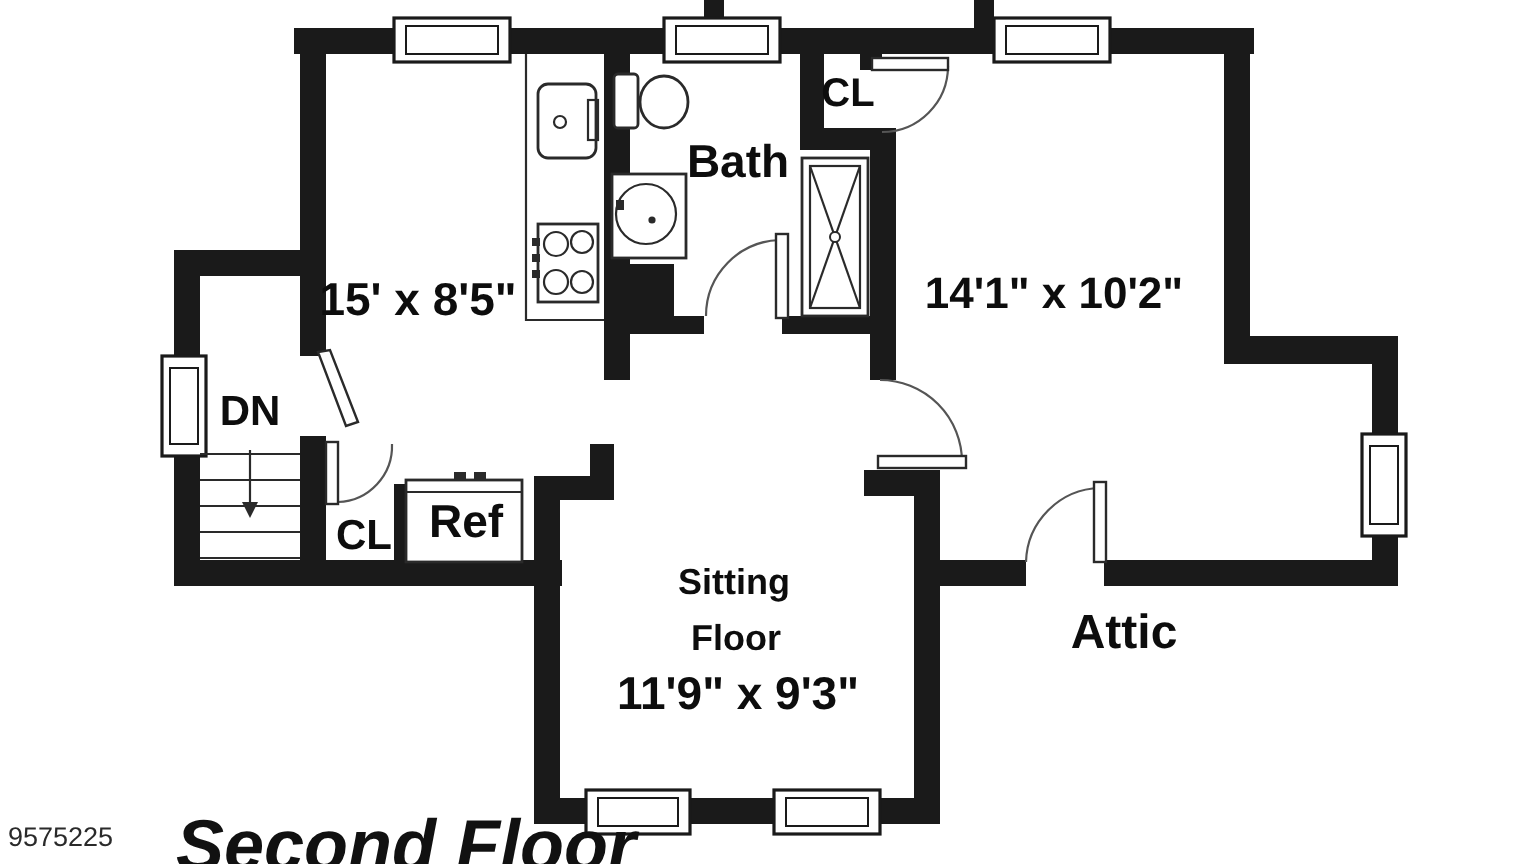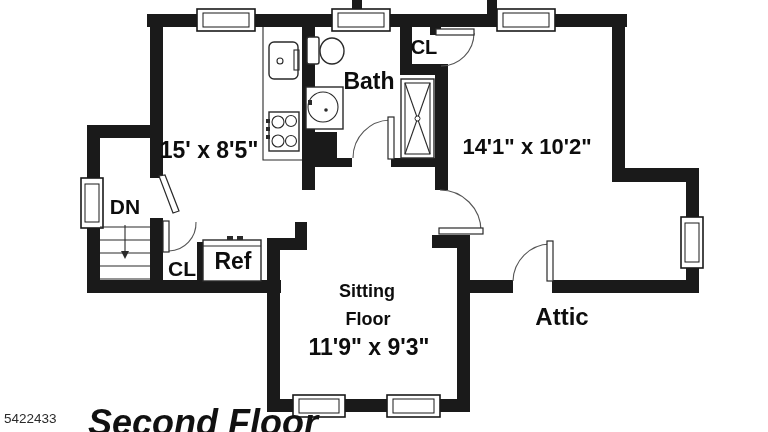--- a/index.html
+++ b/index.html
@@ -173,15 +173,15 @@
   <div class="lbl s20" style="left:424px;top:47px;">CL</div>
   <div class="lbl s22" style="left:527px;top:147px;">14'1" x 10'2"</div>
   <div class="lbl s21" style="left:125px;top:206px;">DN</div>
   <div class="lbl s21" style="left:182px;top:268px;">CL</div>
   <div class="lbl s19" style="left:233px;top:261px;text-align:center;">Ref</div>
   <div class="lbl s26" style="left:367px;top:291px;">Sitting</div>
   <div class="lbl s26" style="left:368px;top:319px;">Floor</div>
   <div class="lbl s23" style="left:369px;top:347px;">11'9" x 9'3"</div>
   <div class="lbl s24" style="left:544px;top:317px;margin-left:18px;">Attic</div>
 
-  <div id="photo-id">5422433</div>
+  <div id="photo-id">9575225</div>
   <div id="title">Second Floor</div>
 </div>
 
 </body></html>

